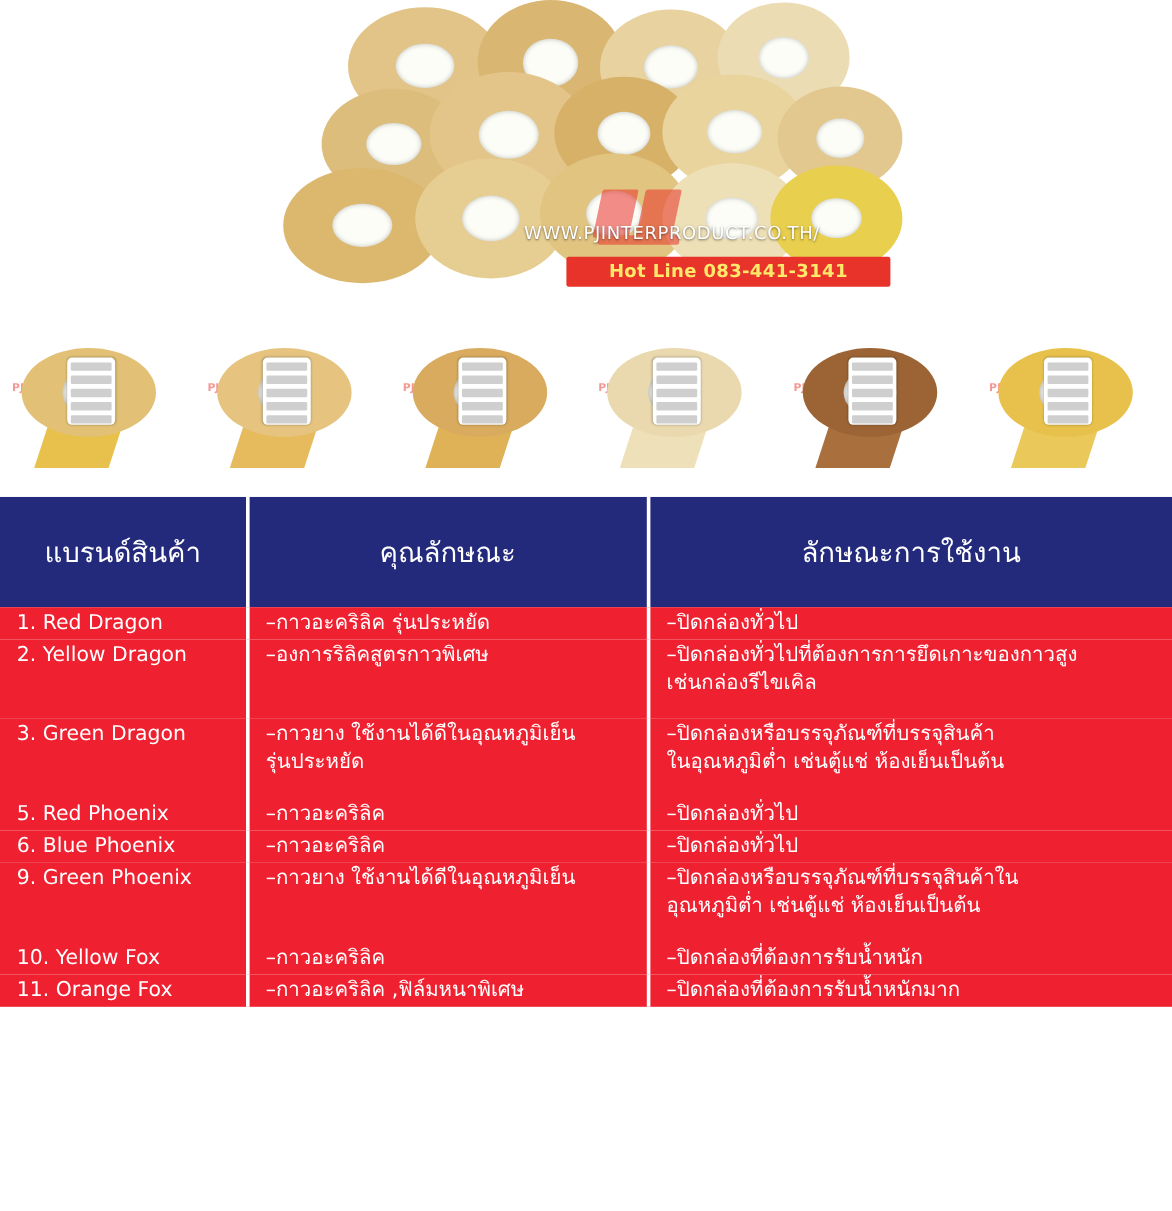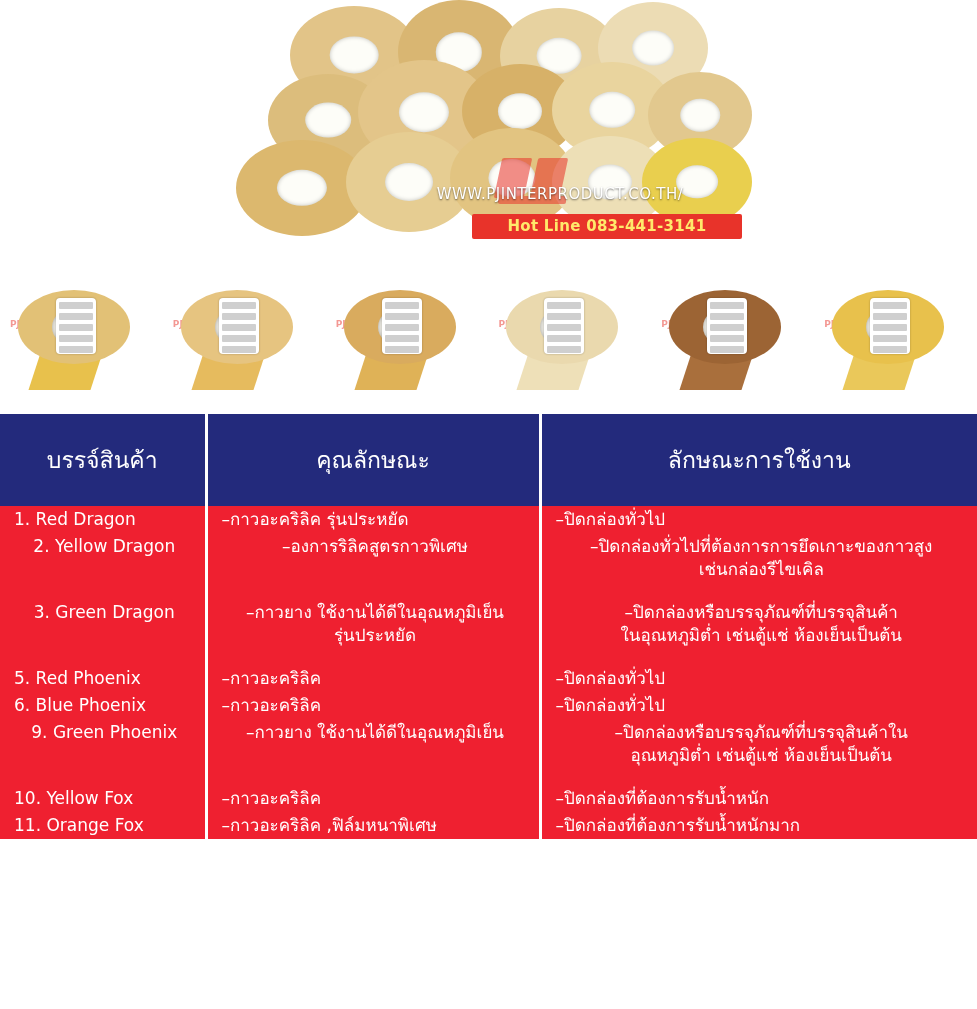--- a/index.html
+++ b/index.html
@@ -192,21 +192,21 @@
     margin-top: 12px;
   }
   table.spec td:last-child { border-right: none; }
   .col-brand  { width: 206px; }
   .col-char   { width: 334px; }
   .col-usage  { width: 437px; }
 
   .cell-brand { white-space: pre-line; }
   .cell-char  { white-space: pre-line; }
   .cell-usage { white-space: pre-line; padding-left: 16px; }
-  tr.r-tall td { height: 62px; text-align: center; }
+  tr.r-tall td { height: 62px; }
 </style>
 </head>
 <body>
 
 <div class="page">
 
   <div class="hero">
     <div class="hero-stage">
 
       <div class="roll" style="left:90px;  top:6px;   width:128px; height:98px;  background:#e2c488;"></div>
@@ -326,21 +326,21 @@
   </div>
 
   <table class="spec">
     <colgroup>
       <col class="col-brand">
       <col class="col-char">
       <col class="col-usage">
     </colgroup>
     <thead>
       <tr>
-        <th>บรรจ์สินค้า</th>
+        <th>แบรนด์สินค้า</th>
         <th>คุณลักษณะ</th>
         <th>ลักษณะการใช้งาน</th>
       </tr>
     </thead>
     <tbody>
       <tr>
         <td class="cell-brand">1. Red Dragon</td>
         <td class="cell-char">–กาวอะคริลิค  รุ่นประหยัด</td>
         <td class="cell-usage">–ปิดกล่องทั่วไป</td>
       </tr>

